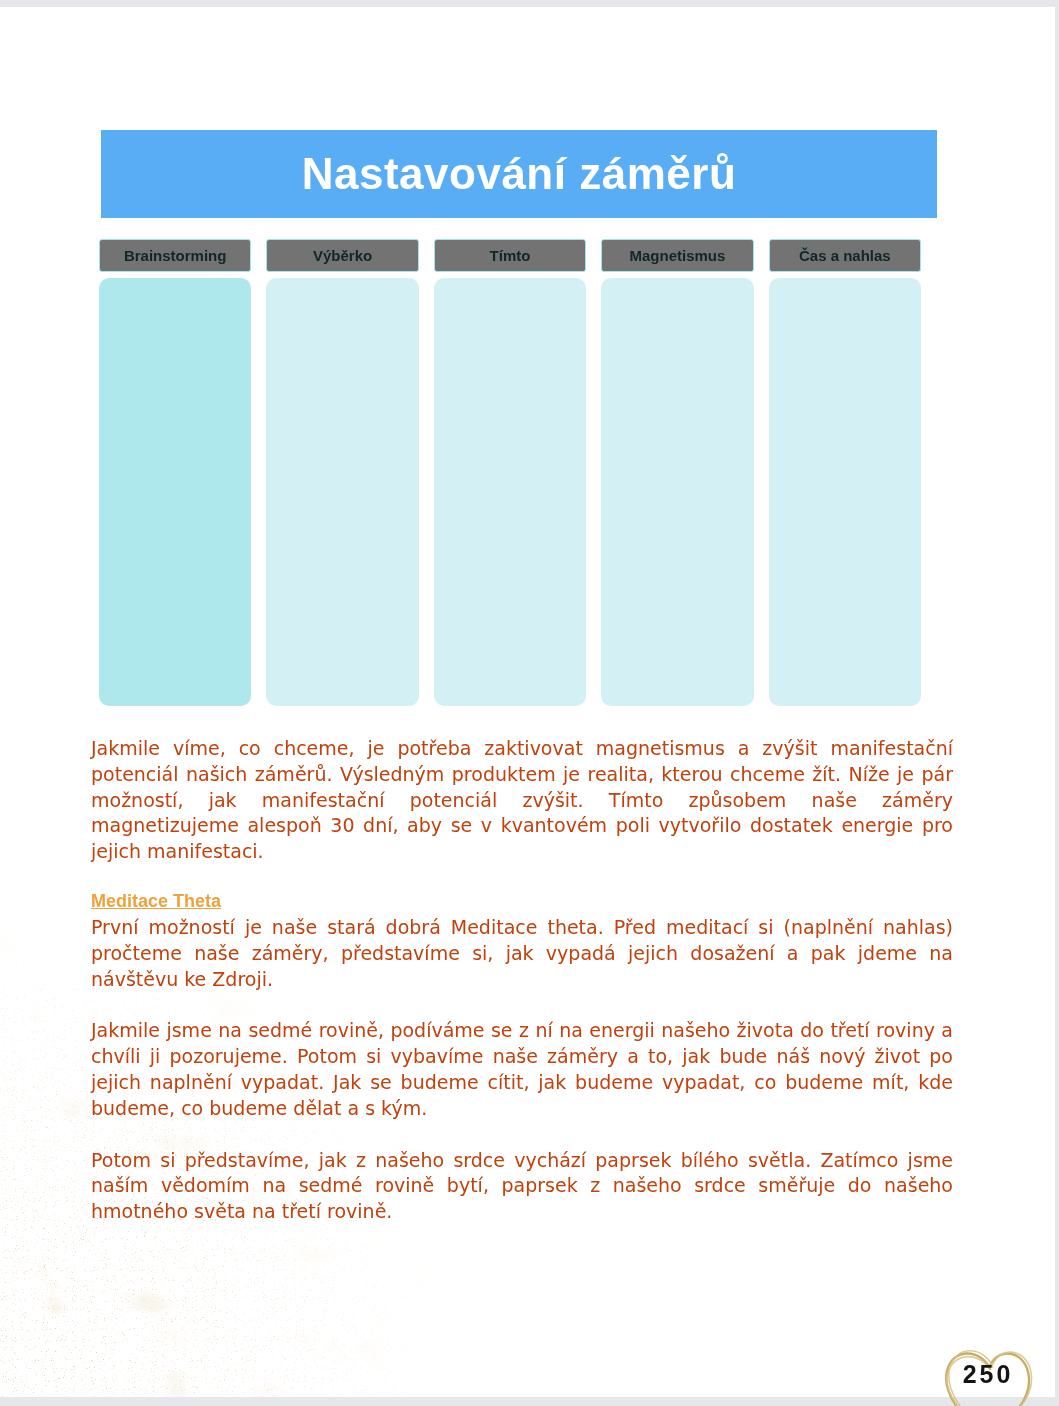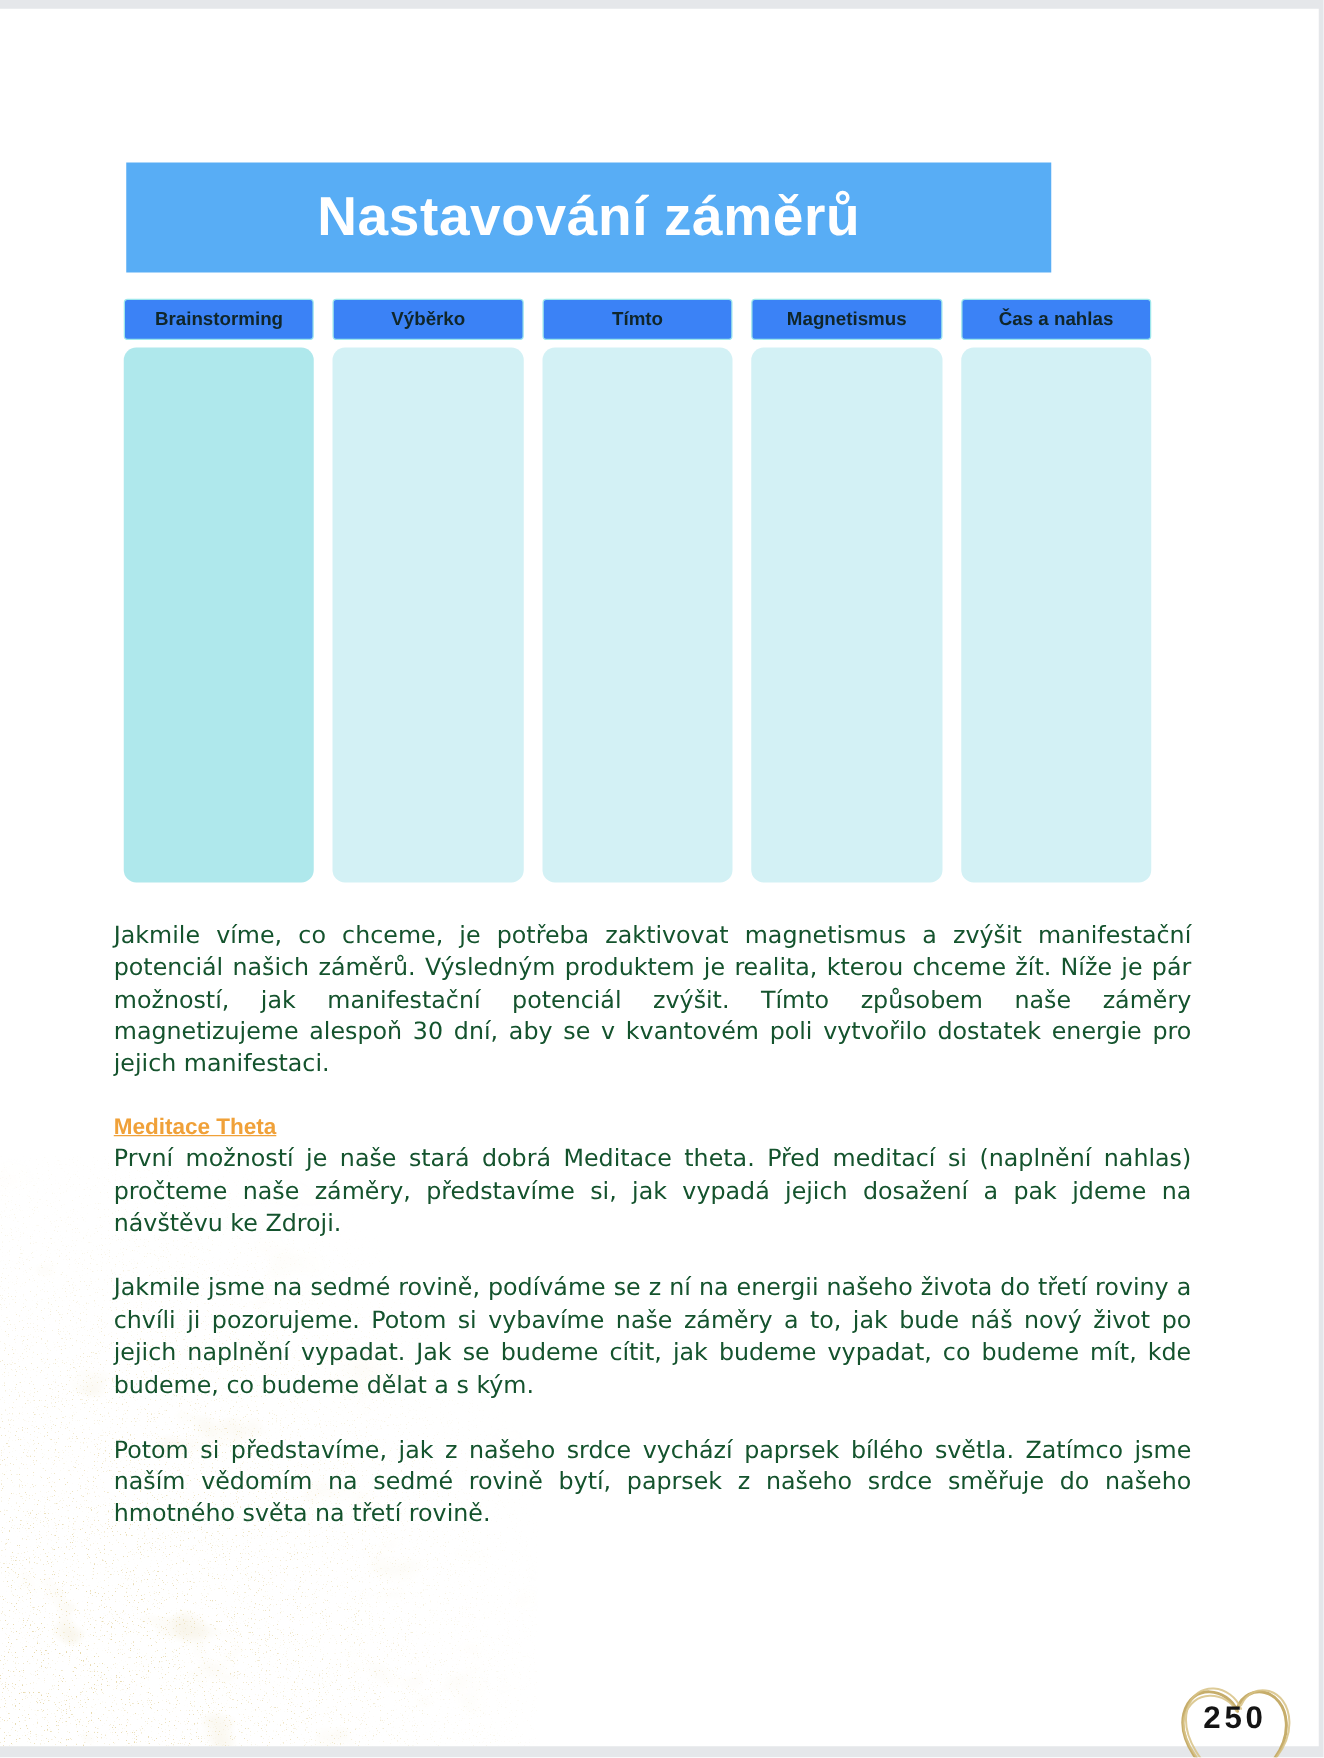--- a/index.html
+++ b/index.html
@@ -20,21 +20,21 @@
     position:absolute;
     left:0;top:925px;
     width:430px;height:472px;
     z-index:0;
     pointer-events:none;
   }
   
   .banner{
     position:absolute;
     left:101px;top:130px;
-    width:740px;height:88px;
+    width:836px;height:88px;
     background:#58adf5;
     display:flex;align-items:center;justify-content:center;
     z-index:1;
   }
   .banner-title{
     color:#ffffff;
     font-family:"Liberation Sans", sans-serif;
     font-weight:bold;
     font-size:44px;
     letter-spacing:0.5px;
@@ -42,21 +42,21 @@
   
   .table{
     position:absolute;
     left:99px;top:239px;
     width:822px;
     z-index:1;
   }
   .thead{display:flex;gap:15px;}
   .th{
     flex:1;height:33px;
-    background:#3b82f6;
+    background:#737373;
     border:1px solid #9ce6ec;
     border-radius:3px;
     box-sizing:border-box;
     display:flex;align-items:center;justify-content:center;
     font-family:"Liberation Sans", sans-serif;
     font-weight:bold;
     font-size:15px;
     color:#10262a;
   }
   .tbody{display:flex;gap:15px;margin-top:6px;}
@@ -85,21 +85,21 @@
     font-weight:bold;
     font-size:18px;
     color:#f0a139;
     margin:0 0 3px 0;
     text-decoration:underline;
   }
   .para{
     font-size:19px;
     line-height:25.8px;
     text-align:justify;
-    color:#14532d;
+    color:#c2410c;
     margin:0 0 26px 0;
   }
   
   .heart-wrap{
     position:absolute;
     left:928px;top:1338px;
     width:120px;height:112px;
     z-index:2;
     text-decoration:underline;
   }

